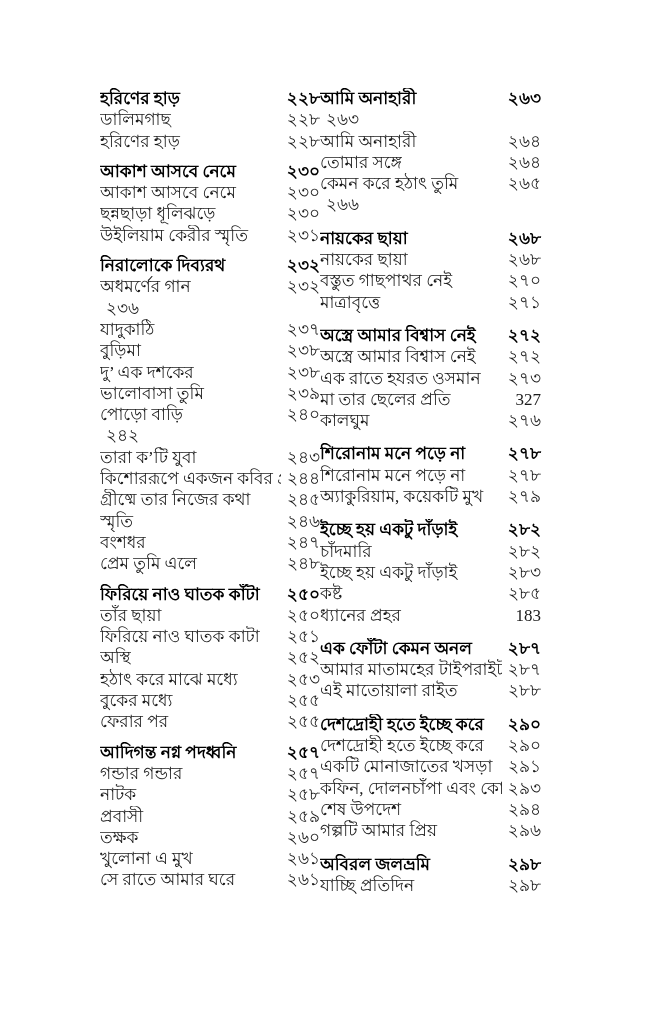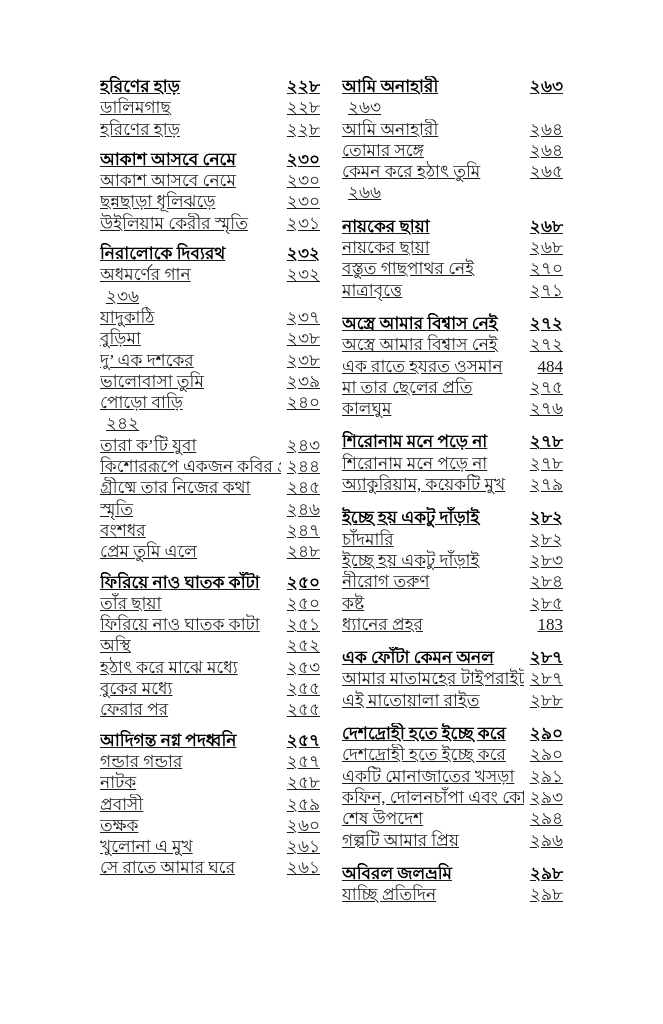--- a/index.html
+++ b/index.html
@@ -7,26 +7,25 @@
     position:relative;
     width:663px;height:1024px;
     margin:0 auto;
     background:#ffffff;
     font-family:"Liberation Serif","DejaVu Serif",serif;
     color:#1b1b1b;
     overflow:hidden;
   }
   .toc{
     position:absolute;
-    left:100px;top:76px;
+    left:100px;top:88px;
     display:flex;
-    text-decoration:underline;
   }
   .col{width:220px;}
-  .col.col-right{margin-left:22px;width:221px;}
+  .col.col-right{width:221px;}
   .group{margin-bottom:9px;}
   .col-right .group{margin-bottom:12px;}
   .group:last-child{margin-bottom:0;}
   .row{
     display:flex;
     align-items:baseline;
     height:21.3px;
     line-height:21.3px;
     font-size:17px;
   }
@@ -249,25 +248,25 @@
           <div class="row header">
             <span class="title">অস্ত্রে আমার বিশ্বাস নেই</span>
             <span class="pg">২৭২</span>
           </div>
           <div class="row">
             <span class="title">অস্ত্রে আমার বিশ্বাস নেই</span>
             <span class="pg">২৭২</span>
           </div>
           <div class="row">
             <span class="title">এক রাতে হযরত ওসমান</span>
-            <span class="pg">484</span>
+            <span class="pg">২৭৩</span>
           </div>
           <div class="row">
             <span class="title">মা তার ছেলের প্রতি</span>
-            <span class="pg">২৭৫</span>
+            <span class="pg">327</span>
           </div>
           <div class="row">
             <span class="title">কালঘুম</span>
             <span class="pg">২৭৬</span>
           </div>
         </div>
         <div class="group">
           <div class="row header">
             <span class="title">শিরোনাম মনে পড়ে না</span>
             <span class="pg">২৭৮</span>
@@ -286,24 +285,20 @@
             <span class="title">ইচ্ছে হয় একটু দাঁড়াই</span>
             <span class="pg">২৮২</span>
           </div>
           <div class="row">
             <span class="title">চাঁদমারি</span>
             <span class="pg">২৮২</span>
           </div>
           <div class="row">
             <span class="title">ইচ্ছে হয় একটু দাঁড়াই</span>
             <span class="pg">২৮৩</span>
-          </div>
-          <div class="row">
-            <span class="title">নীরোগ তরুণ</span>
-            <span class="pg">২৮৪</span>
           </div>
           <div class="row">
             <span class="title">কষ্ট</span>
             <span class="pg">২৮৫</span>
           </div>
           <div class="row">
             <span class="title">ধ্যানের প্রহর</span>
             <span class="pg">183</span>
           </div>
         </div>

